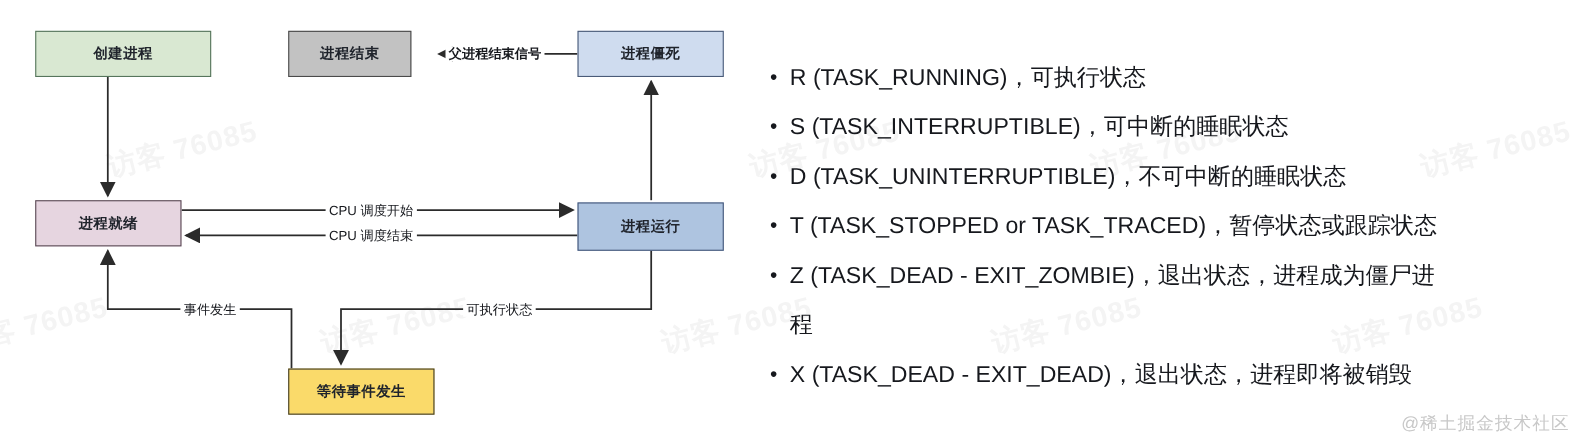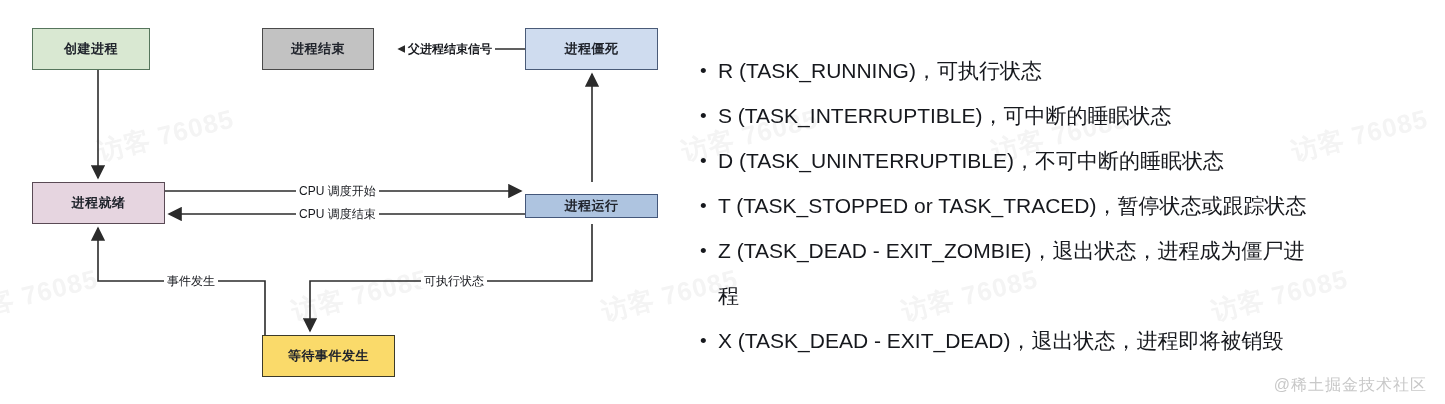--- a/index.html
+++ b/index.html
@@ -155,37 +155,37 @@
         <path d="M165,191 L521,191" marker-end="url(#ah)"></path>
 
         <path d="M525,214 L169,214" marker-end="url(#ah)"></path>
 
         <path d="M592,224 L592,281 L310,281 L310,331" marker-end="url(#ah)"></path>
 
         <path d="M265,335 L265,281 L98,281 L98,228" marker-end="url(#ah)"></path>
       </g>
     </svg>
 
-    <div class="node node-create" style="left:32px; top:28px; width:118px; height:42px;">
+    <div class="node node-create" style="left:32px; top:28px; width:160px; height:42px;">
       <span>创建进程</span>
     </div>
 
     <div class="node node-end" style="left:262px; top:28px; width:112px; height:42px;">
       <span>进程结束</span>
     </div>
 
     <div class="node node-zombie" style="left:525px; top:28px; width:133px; height:42px;">
       <span>进程僵死</span>
     </div>
 
     <div class="node node-ready" style="left:32px; top:182px; width:133px; height:42px;">
       <span>进程就绪</span>
     </div>
 
-    <div class="node node-run" style="left:525px; top:194px; width:133px; height:24px;">
+    <div class="node node-run" style="left:525px; top:184px; width:133px; height:44px;">
       <span>进程运行</span>
     </div>
 
     <div class="node node-event" style="left:262px; top:335px; width:133px; height:42px;">
       <span>等待事件发生</span>
     </div>
 
     <div class="edge-label" style="left:405px; top:42px;font-weight:bold;">父进程结束信号</div>
 
     <div class="edge-label" style="left:296px; top:184px;text-align:right;">CPU 调度开始</div>

